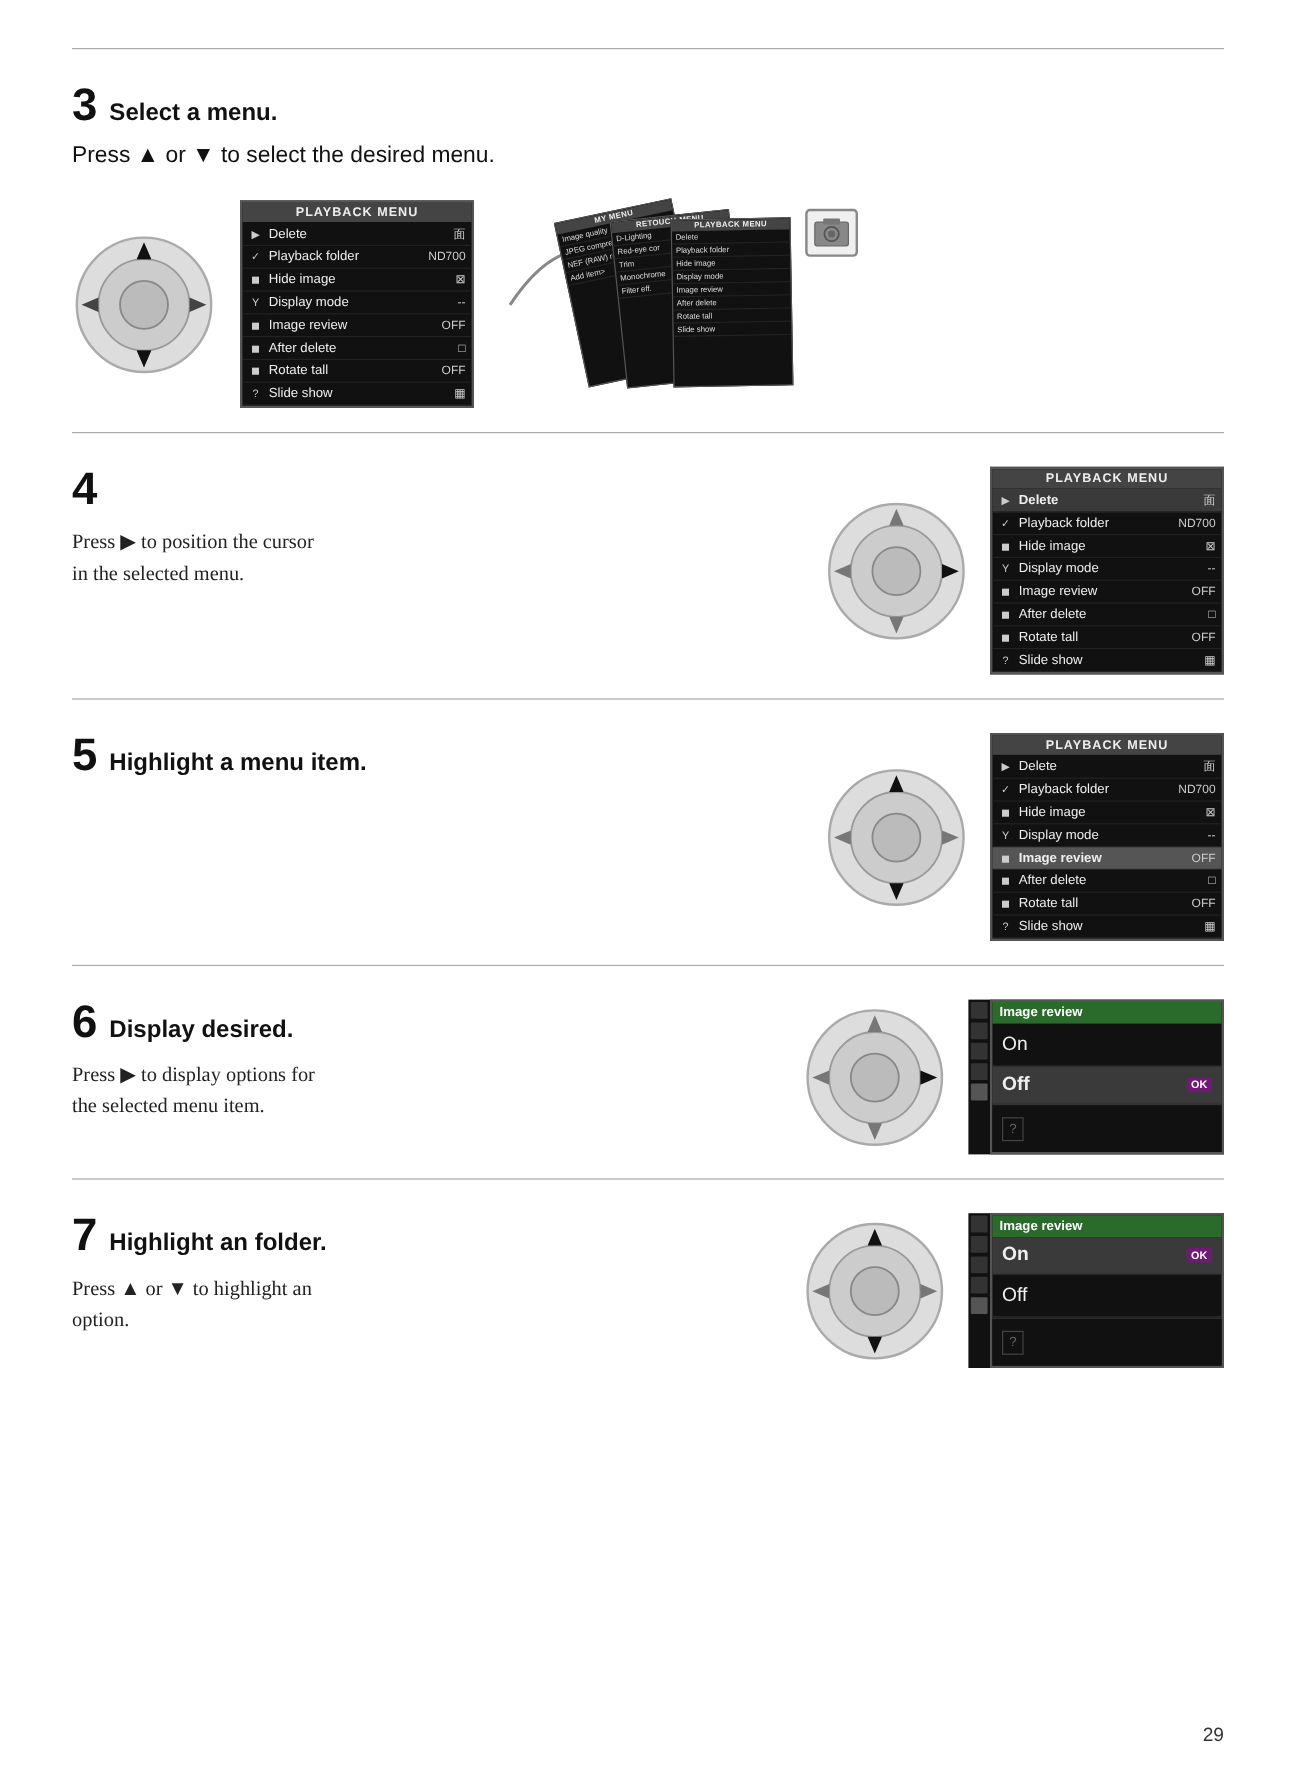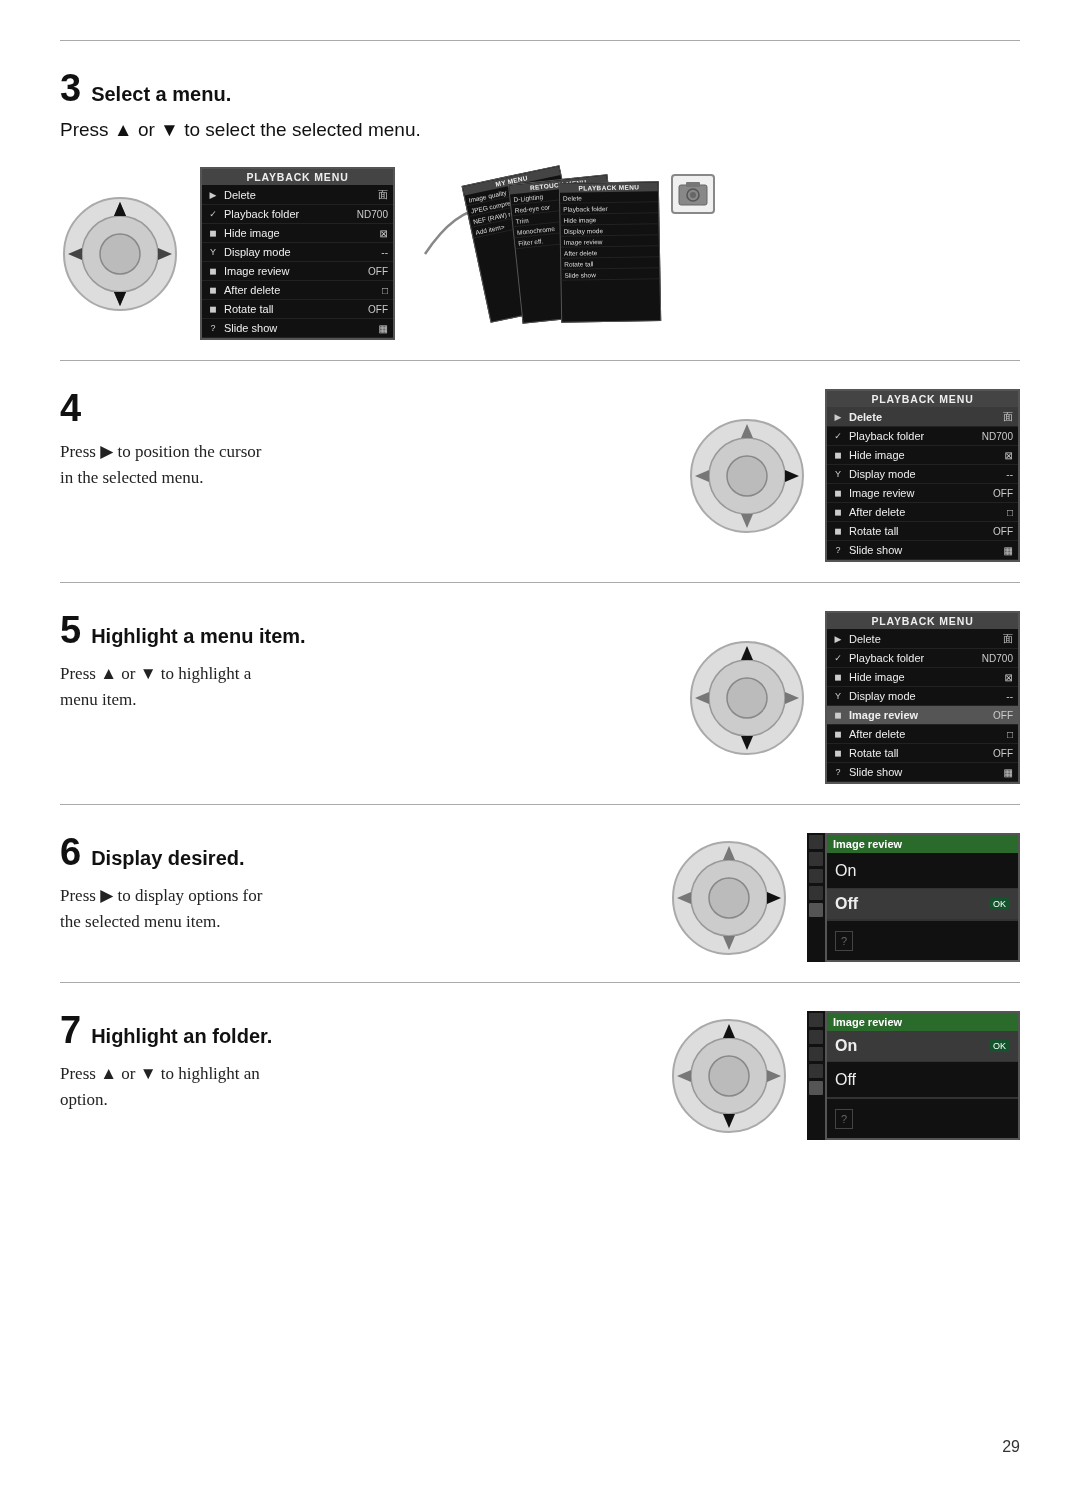--- a/index.html
+++ b/index.html
@@ -205,26 +205,26 @@
       background: #3a3a3a;
     }
 
     .review-menu-label {
       flex: 1;
       font-size: 16px;
       color: #eee;
     }
 
     .review-menu-ok {
-      background: #14532d;
+      background: #701a75;
       color: #fff;
       font-size: 9px;
       padding: 1px 4px;
       border-radius: 2px;
-      font-weight: normal;
+      font-weight: bold;
       margin-left: 44px;
     }
 
     .review-left-icons {
       width: 18px;
       display: flex;
       flex-direction: column;
       background: #111;
       padding: 2px;
       gap: 3px;
@@ -278,21 +278,21 @@
 </head>
 <body>
 
 <div class="page-container">
 
   <div class="section">
     <div class="step-heading">
       <span class="step-number">3</span>
       <span class="step-title">Select a menu.</span>
     </div>
-    <div class="section-3-intro">Press ▲ or ▼ to select the selected menu.</div>
+    <div class="section-3-intro">Press ▲ or ▼ to select the desired menu.</div>
     <div class="s3-visual-area">
 
       <div class="dial-svg-wrap">
         <svg width="120" height="120" viewBox="0 0 120 120">
 
           <circle cx="60" cy="60" r="56" fill="#ddd" stroke="#aaa" stroke-width="2"></circle>
 
           <circle cx="60" cy="60" r="38" fill="#ccc" stroke="#999" stroke-width="1.5"></circle>
 
           <circle cx="60" cy="60" r="20" fill="#bbb" stroke="#888" stroke-width="1.5"></circle>
@@ -475,23 +475,20 @@
       </div>
     </div>
   </div>
 
   <div class="section">
     <div class="section-content">
       <div class="section-text">
         <div class="step-heading">
           <span class="step-number">5</span>
           <span class="step-title">Highlight a menu item.</span>
-        </div>
-        <div class="step-description">
-          Press ▲ or ▼ to highlight a<br>menu item.
         </div>
       </div>
       <div class="combined-visual">
 
         <svg width="120" height="120" viewBox="0 0 120 120">
           <circle cx="60" cy="60" r="56" fill="#ddd" stroke="#aaa" stroke-width="2"></circle>
           <circle cx="60" cy="60" r="38" fill="#ccc" stroke="#999" stroke-width="1.5"></circle>
           <circle cx="60" cy="60" r="20" fill="#bbb" stroke="#888" stroke-width="1.5"></circle>
           <polygon points="60,8 54,22 66,22" fill="#111"></polygon>
           <polygon points="60,112 54,98 66,98" fill="#111"></polygon>

